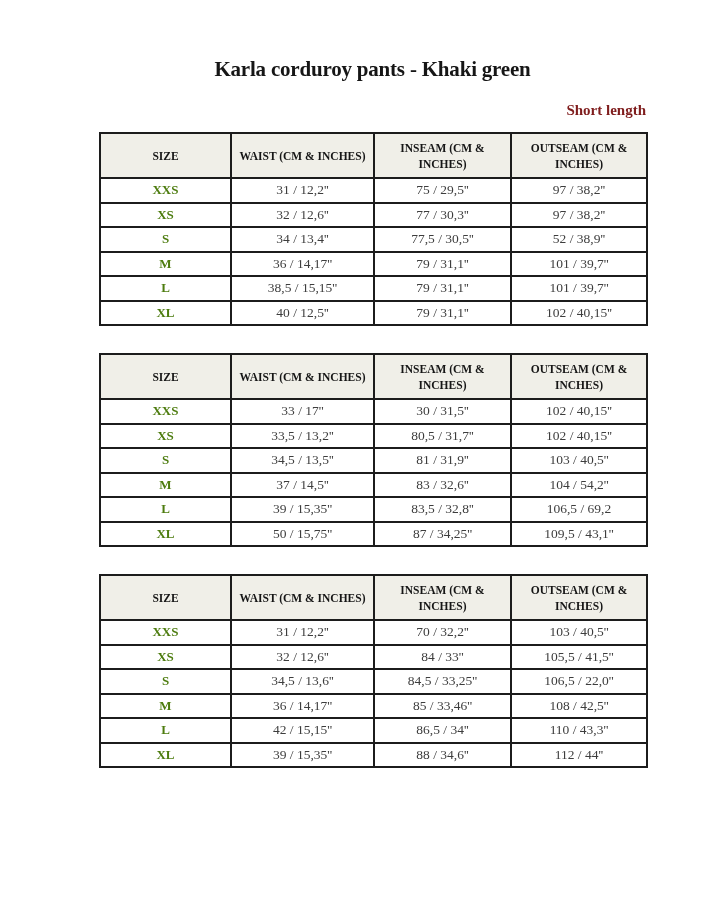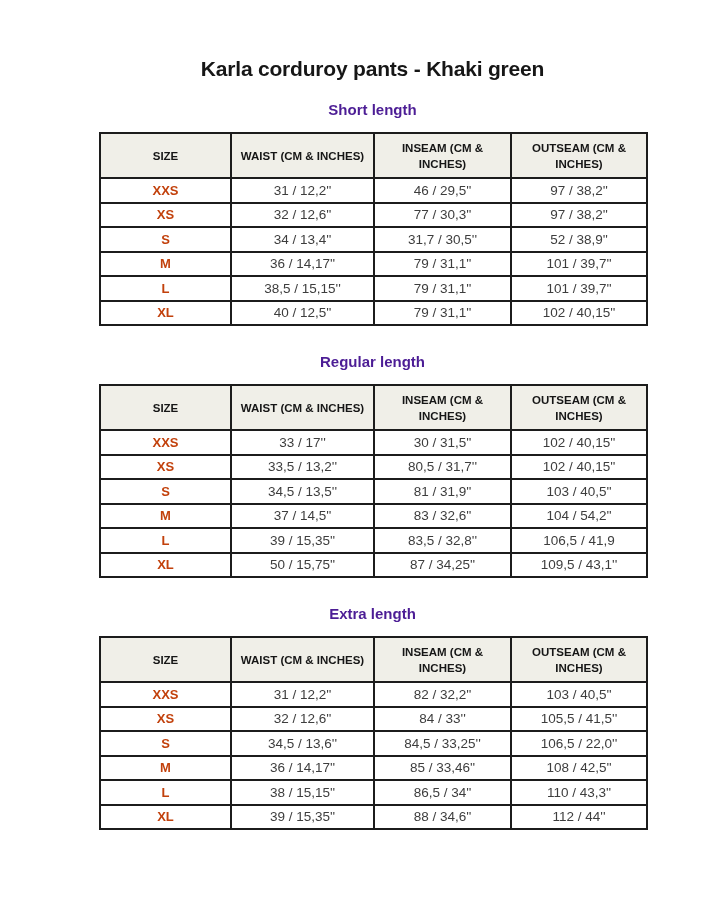--- a/index.html
+++ b/index.html
@@ -12,20 +12,21 @@
     height: 900px;
     font-family: "Liberation Sans", sans-serif;
     color: #1a1a1a;
     overflow: hidden;
   }
   .page {
     position: relative;
     width: 663px;
     height: 900px;
     background: #ffffff;
+    font-family: Liberation Serif, serif;
   }
   .content {
     position: absolute;
     left: 99px;
     top: 56px;
     width: 547px;
   }
   .doc-title {
     margin: 0 0 19px 0;
     text-align: center;
@@ -33,25 +34,25 @@
     line-height: 26px;
     font-weight: 700;
     letter-spacing: -0.2px;
     color: #161616;
   }
   .section:not(:first-of-type) {
     margin-top: 27px;
   }
   .table-label {
     margin: 0 0 13px 0;
-    text-align: center;
+    text-align: right;
     font-size: 15px;
     line-height: 18px;
     font-weight: 700;
-    color: #4c1d95;
+    color: #7f1d1d;
   }
   table.size-table {
     width: 547px;
     border-collapse: collapse;
     table-layout: fixed;
   }
   .size-table col.c1 { width: 131px; }
   .size-table col.c2 { width: 143px; }
   .size-table col.c3 { width: 137px; }
   .size-table col.c4 { width: 136px; }
@@ -73,21 +74,21 @@
   }
   .size-table td {
     height: 22.5px;
     font-size: 13.5px;
     color: #3d3d3d;
     background: #ffffff;
   }
   .size-table td.size {
     font-weight: 700;
     font-size: 13px;
-    color: #c2410c;
+    color: #4d7c0f;
   }
 </style>
 </head>
 <body>
 
 <div class="page">
   <div class="content">
     <h1 class="doc-title">Karla corduroy pants - Khaki green</h1>
     <div>
   <section class="section">
@@ -104,33 +105,33 @@
                 <th>SIZE</th>
                 <th>WAIST (CM &amp; INCHES)</th>
                 <th>INSEAM (CM &amp; INCHES)</th>
                 <th>OUTSEAM (CM &amp; INCHES)</th>
               </tr>
       </thead>
       <tbody>
               <tr>
                 <td class="size">XXS</td>
                 <td>31 / 12,2''</td>
-                <td>46 / 29,5''</td>
+                <td>75 / 29,5''</td>
                 <td>97 / 38,2''</td>
               </tr>
               <tr>
                 <td class="size">XS</td>
                 <td>32 / 12,6''</td>
                 <td>77 / 30,3''</td>
                 <td>97 / 38,2''</td>
               </tr>
               <tr>
                 <td class="size">S</td>
                 <td>34 / 13,4''</td>
-                <td>31,7 / 30,5''</td>
+                <td>77,5 / 30,5''</td>
                 <td>52 / 38,9''</td>
               </tr>
               <tr>
                 <td class="size">M</td>
                 <td>36 / 14,17''</td>
                 <td>79 / 31,1''</td>
                 <td>101 / 39,7''</td>
               </tr>
               <tr>
                 <td class="size">L</td>
@@ -142,21 +143,20 @@
                 <td class="size">XL</td>
                 <td>40 / 12,5''</td>
                 <td>79 / 31,1''</td>
                 <td>102 / 40,15''</td>
               </tr>
             </tbody>
     </table>
   </section>
 
   <section class="section">
-    <h2 class="table-label">Regular length</h2>
     <table class="size-table">
       <colgroup>
         <col class="c1">
               <col class="c2">
               <col class="c3">
               <col class="c4">
       </colgroup>
       <thead>
         <tr>
                 <th>SIZE</th>
@@ -187,54 +187,53 @@
               <tr>
                 <td class="size">M</td>
                 <td>37 / 14,5''</td>
                 <td>83 / 32,6''</td>
                 <td>104 / 54,2''</td>
               </tr>
               <tr>
                 <td class="size">L</td>
                 <td>39 / 15,35''</td>
                 <td>83,5 / 32,8''</td>
-                <td>106,5 / 41,9</td>
+                <td>106,5 / 69,2</td>
               </tr>
               <tr>
                 <td class="size">XL</td>
                 <td>50 / 15,75''</td>
                 <td>87 / 34,25''</td>
                 <td>109,5 / 43,1''</td>
               </tr>
             </tbody>
     </table>
   </section>
 
   <section class="section">
-    <h2 class="table-label">Extra length</h2>
     <table class="size-table">
       <colgroup>
         <col class="c1">
               <col class="c2">
               <col class="c3">
               <col class="c4">
       </colgroup>
       <thead>
         <tr>
                 <th>SIZE</th>
                 <th>WAIST (CM &amp; INCHES)</th>
                 <th>INSEAM (CM &amp; INCHES)</th>
                 <th>OUTSEAM (CM &amp; INCHES)</th>
               </tr>
       </thead>
       <tbody>
               <tr>
                 <td class="size">XXS</td>
                 <td>31 / 12,2''</td>
-                <td>82 / 32,2''</td>
+                <td>70 / 32,2''</td>
                 <td>103 / 40,5''</td>
               </tr>
               <tr>
                 <td class="size">XS</td>
                 <td>32 / 12,6''</td>
                 <td>84 / 33''</td>
                 <td>105,5 / 41,5''</td>
               </tr>
               <tr>
                 <td class="size">S</td>
@@ -243,21 +242,21 @@
                 <td>106,5 / 22,0''</td>
               </tr>
               <tr>
                 <td class="size">M</td>
                 <td>36 / 14,17''</td>
                 <td>85 / 33,46''</td>
                 <td>108 / 42,5''</td>
               </tr>
               <tr>
                 <td class="size">L</td>
-                <td>38 / 15,15''</td>
+                <td>42 / 15,15''</td>
                 <td>86,5 / 34''</td>
                 <td>110 / 43,3''</td>
               </tr>
               <tr>
                 <td class="size">XL</td>
                 <td>39 / 15,35''</td>
                 <td>88 / 34,6''</td>
                 <td>112 / 44''</td>
               </tr>
             </tbody>

